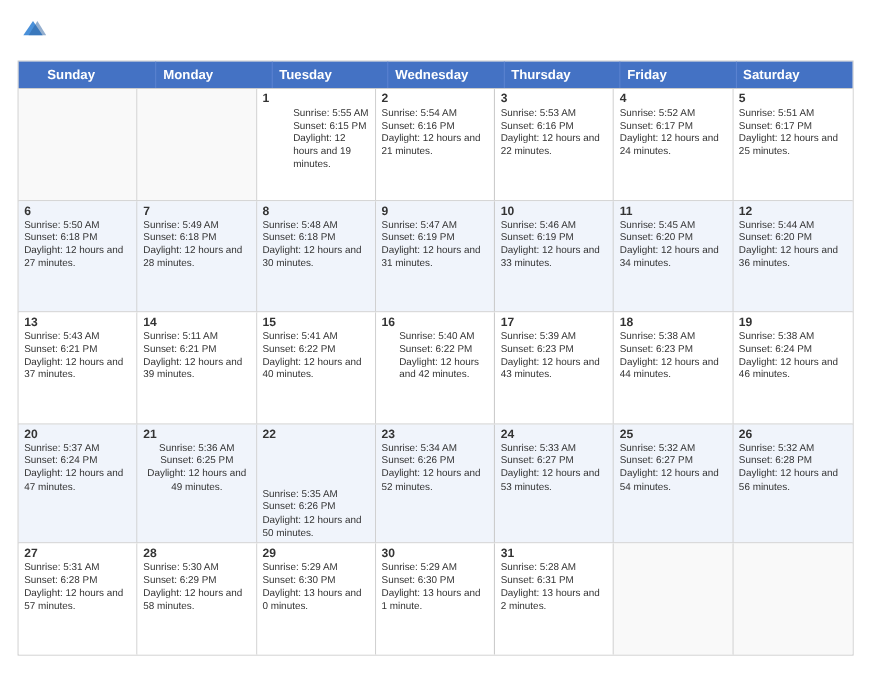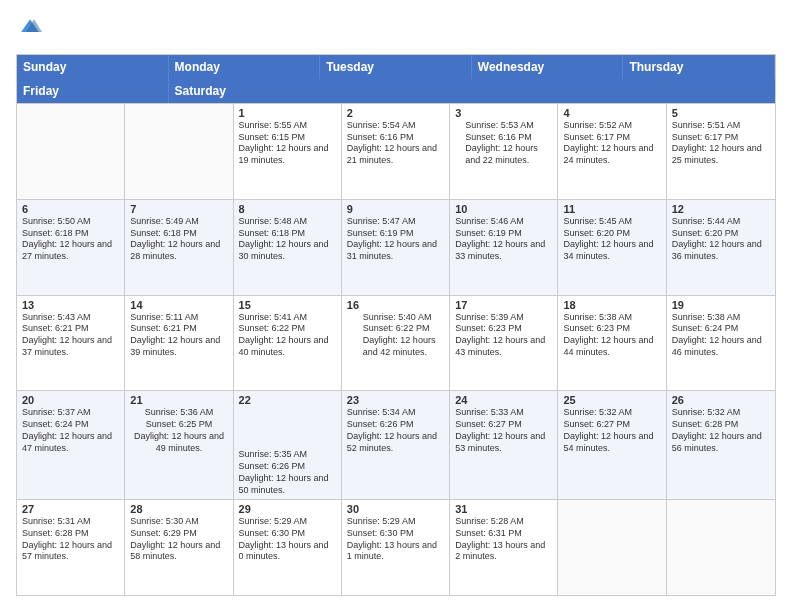--- a/index.html
+++ b/index.html
@@ -52,22 +52,23 @@
       color: #555;
     }
     .calendar {
       flex: 1;
       display: flex;
       flex-direction: column;
       border: 1px solid #ccc;
     }
     .cal-header {
       display: grid;
-      grid-template-columns: repeat(5, 1fr);
+      grid-template-columns: repeat(7, 1fr);
       background: #4472c4;
+      padding-left: 20px;
     }
     .cal-header-cell {
       color: #fff;
       font-size: 12px;
       font-weight: bold;
       padding: 5px 6px;
       border-right: 1px solid #5a82d0;
     }
     .cal-header-cell:last-child { border-right: none; }
     .cal-body {
@@ -136,33 +137,33 @@
         <div class="cal-header-cell">Thursday</div>
         <div class="cal-header-cell">Friday</div>
         <div class="cal-header-cell">Saturday</div>
       </div>
     <div class="cal-body" id="cal-body">
         <div class="cal-row">
           <div class="cal-cell empty"></div>
           <div class="cal-cell empty"></div>
           <div class="cal-cell">
             <span class="day-num">1</span>
-            <div class="cell-text" style="white-space: pre-line;">Sunrise: 5:55 AM
+            <div class="cell-text" style="white-space: pre-line; margin-left: 28px;">Sunrise: 5:55 AM
 Sunset: 6:15 PM
 Daylight: 12 hours and 19 minutes.</div>
           </div>
           <div class="cal-cell">
             <span class="day-num">2</span>
             <div class="cell-text" style="white-space: pre-line;">Sunrise: 5:54 AM
 Sunset: 6:16 PM
 Daylight: 12 hours and 21 minutes.</div>
           </div>
           <div class="cal-cell">
             <span class="day-num">3</span>
-            <div class="cell-text" style="white-space: pre-line; margin-left: 10px;">Sunrise: 5:53 AM
+            <div class="cell-text" style="white-space: pre-line;">Sunrise: 5:53 AM
 Sunset: 6:16 PM
 Daylight: 12 hours and 22 minutes.</div>
           </div>
           <div class="cal-cell">
             <span class="day-num">4</span>
             <div class="cell-text" style="white-space: pre-line;">Sunrise: 5:52 AM
 Sunset: 6:17 PM
 Daylight: 12 hours and 24 minutes.</div>
           </div>
           <div class="cal-cell">

